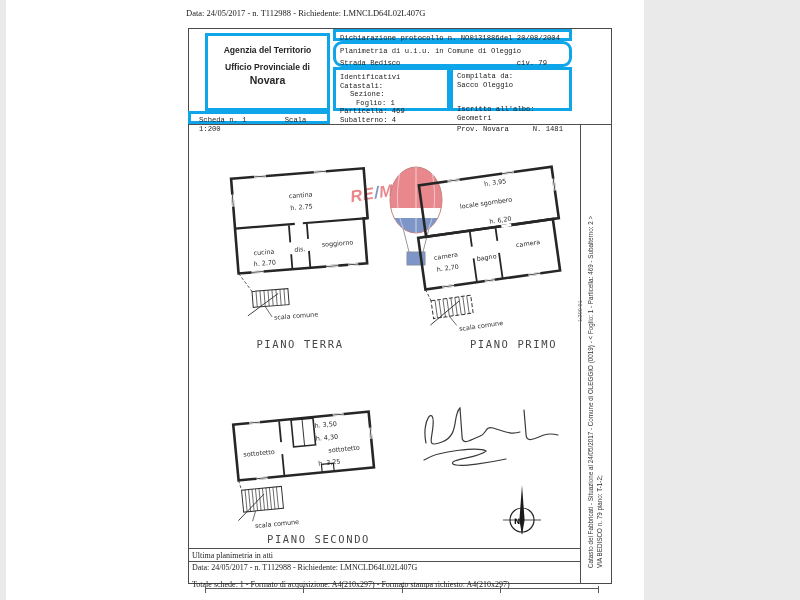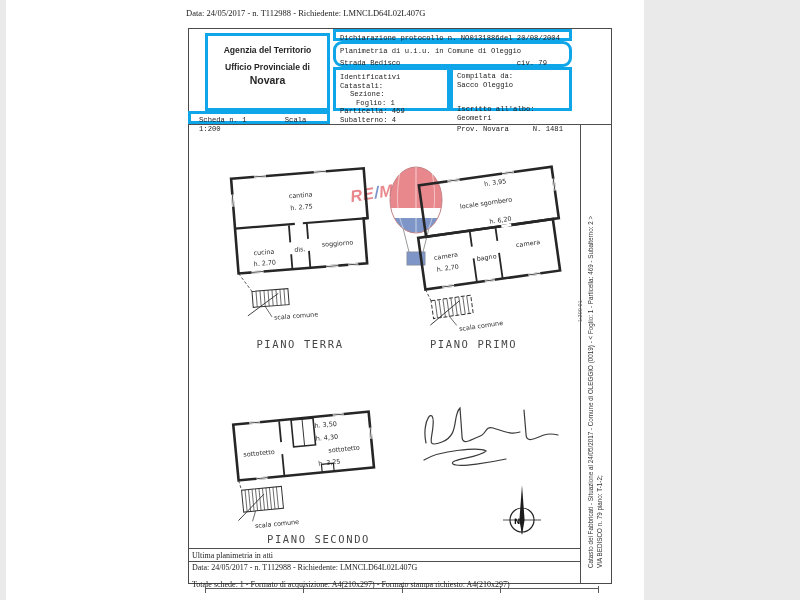--- a/index.html
+++ b/index.html
@@ -205,21 +205,21 @@
     <text x="92" y="34" text-anchor="middle">h. 3,95</text>
     <text x="80" y="53" text-anchor="middle">locale sgombero</text>
     <text x="92" y="72" text-anchor="middle">h. 6,20</text>
     <text x="33" y="100" text-anchor="middle">camera</text>
     <text x="33" y="112" text-anchor="middle">h. 2,70</text>
     <text x="73" y="107" text-anchor="middle">bagno</text>
     <text x="116" y="99" text-anchor="middle">camera</text>
     <text x="36" y="174">scala comune</text>
   </g>
 </svg>
-<div class="abs plan-title" style="left:391px;top:338px;width:165px;">PIANO PRIMO</div>
+<div class="abs plan-title" style="left:431px;top:338px;width:165px;">PIANO PRIMO</div>
 
 <svg class="abs" style="left:226px;top:400px;transform:rotate(-5.5deg);" width="200" height="140" viewBox="0 0 200 140">
   <g stroke="#262626" fill="none">
     <path d="M12,16 H148 V72 H12 Z" stroke-width="2.6"></path>
     <line x1="58" y1="17" x2="58" y2="38" stroke-width="1.8"></line>
     <line x1="58" y1="50" x2="58" y2="72" stroke-width="1.8"></line>
     <rect x="70" y="17" width="22" height="27" stroke-width="1.6"></rect>
     <line x1="81" y1="17" x2="81" y2="44" stroke-width="0.9"></line>
     <path d="M96,72 V64 H108 V72" stroke-width="1.2"></path>
   </g>

